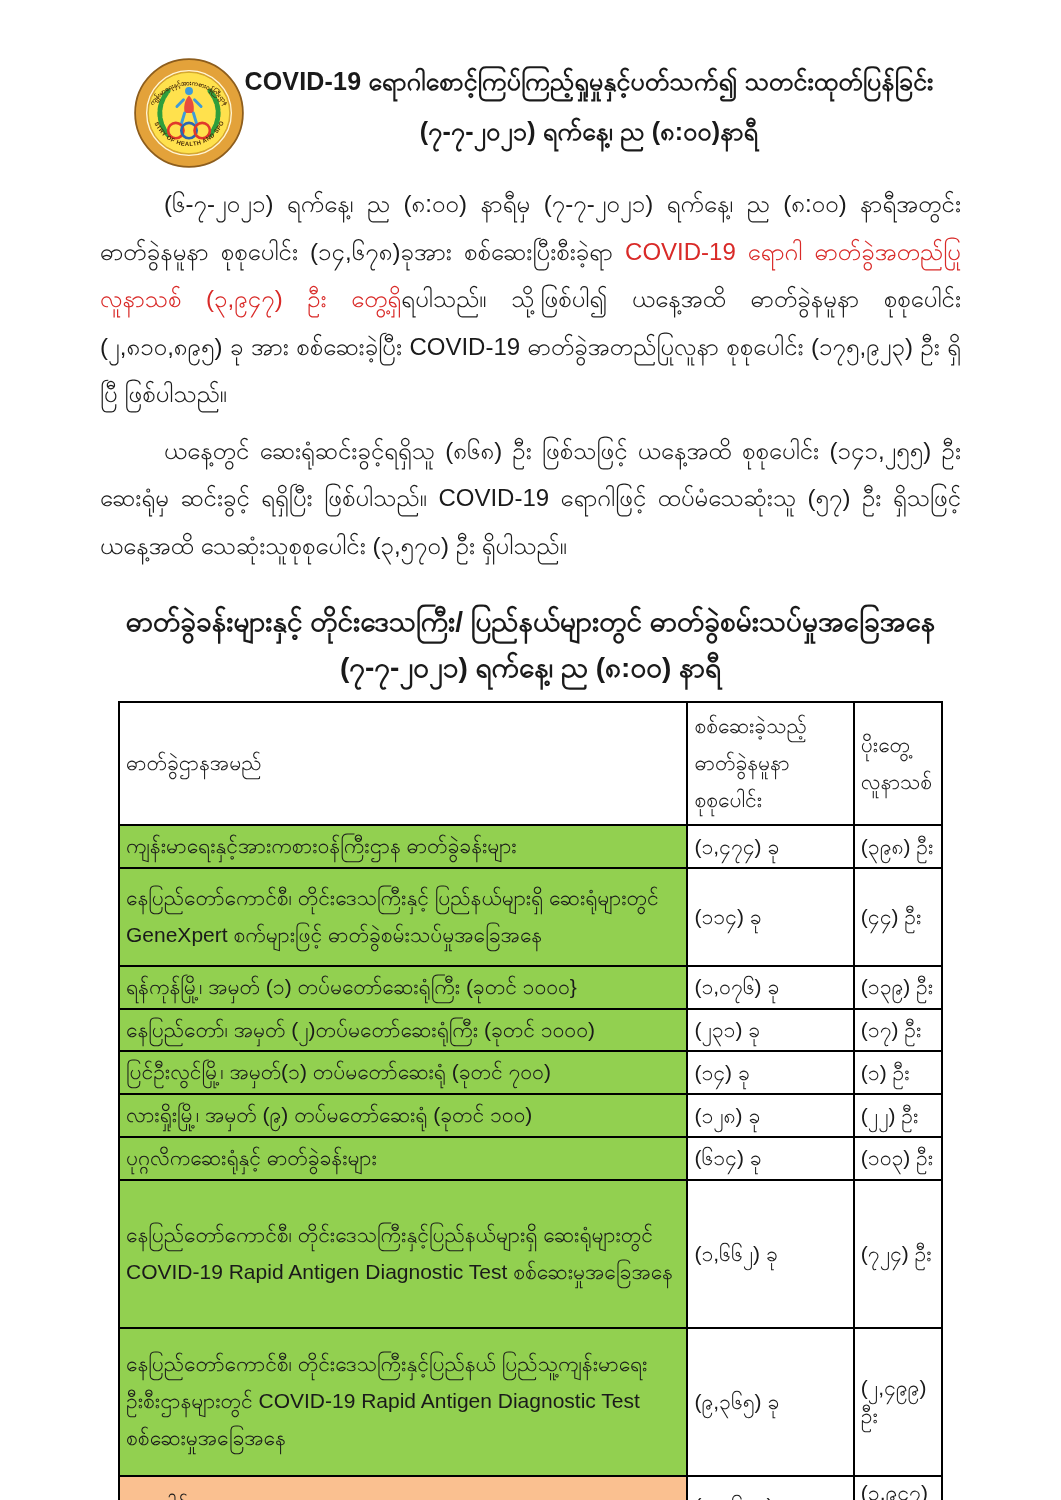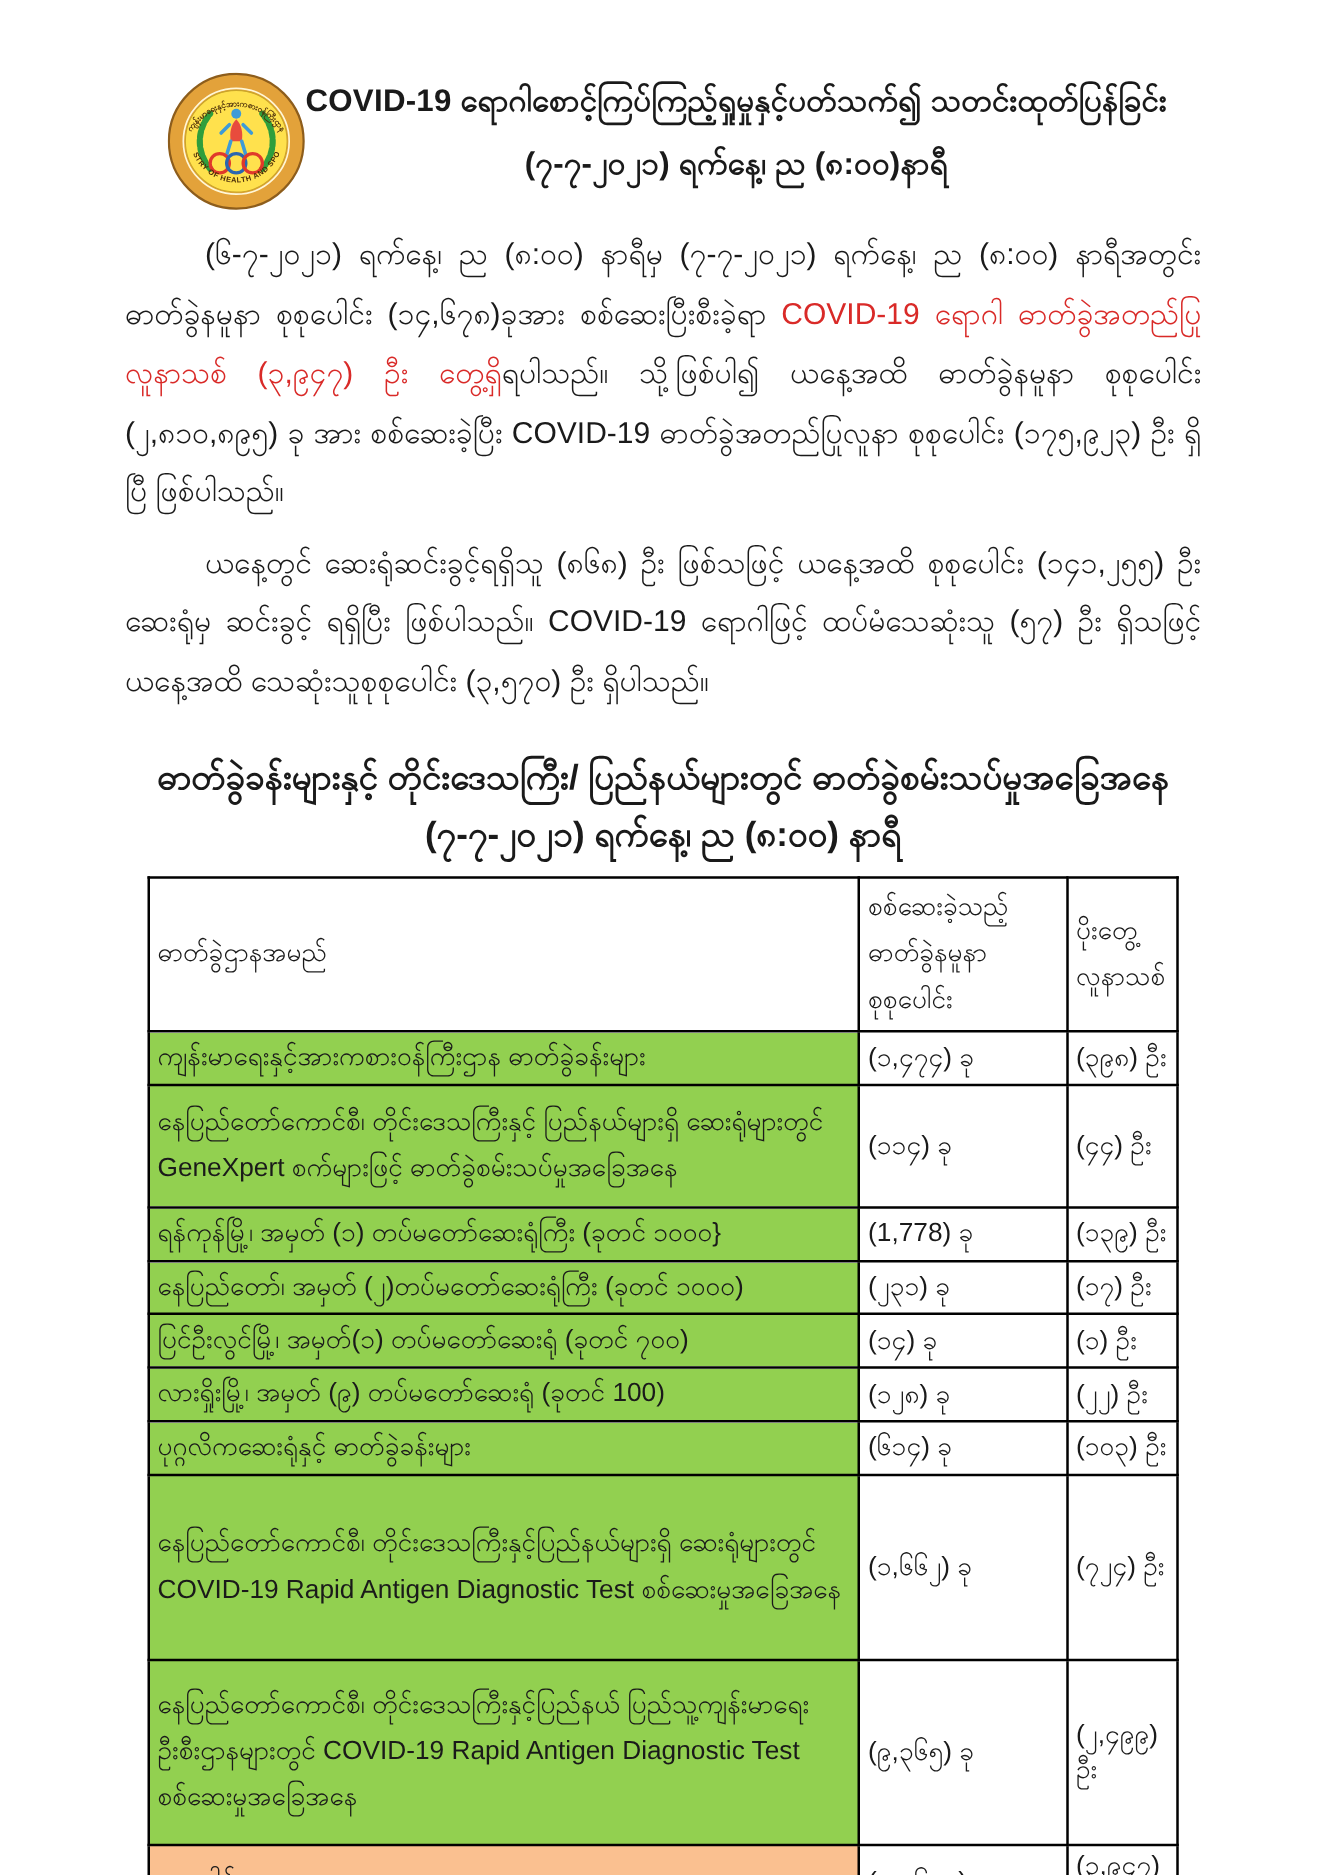--- a/index.html
+++ b/index.html
@@ -122,35 +122,35 @@
         <td class="val-cell">(၁,၄၇၄) ခု</td>
         <td class="val-cell">(၃၉၈) ဦး</td>
       </tr>
       <tr class="h-m">
         <td class="name-cell">နေပြည်တော်ကောင်စီ၊ တိုင်းဒေသကြီးနှင့် ပြည်နယ်များရှိ ဆေးရုံများတွင် GeneXpert စက်များဖြင့် ဓာတ်ခွဲစမ်းသပ်မှုအခြေအနေ</td>
         <td class="val-cell">(၁၁၄) ခု</td>
         <td class="val-cell">(၄၄) ဦး</td>
       </tr>
       <tr class="h-s">
         <td class="name-cell">ရန်ကုန်မြို့၊ အမှတ် (၁) တပ်မတော်ဆေးရုံကြီး (ခုတင် ၁၀၀၀}</td>
-        <td class="val-cell">(1,778) ခု</td>
+        <td class="val-cell">(၁,၀၇၆) ခု</td>
         <td class="val-cell">(၁၃၉) ဦး</td>
       </tr>
       <tr class="h-s">
         <td class="name-cell">နေပြည်တော်၊ အမှတ် (၂)တပ်မတော်ဆေးရုံကြီး (ခုတင် ၁၀၀၀)</td>
         <td class="val-cell">(၂၃၁) ခု</td>
         <td class="val-cell">(၁၇) ဦး</td>
       </tr>
       <tr class="h-s">
         <td class="name-cell">ပြင်ဦးလွင်မြို့၊ အမှတ်(၁) တပ်မတော်ဆေးရုံ (ခုတင် ၇၀၀)</td>
         <td class="val-cell">(၁၄) ခု</td>
         <td class="val-cell">(၁) ဦး</td>
       </tr>
       <tr class="h-s">
-        <td class="name-cell">လားရှိုးမြို့၊ အမှတ် (၉) တပ်မတော်ဆေးရုံ (ခုတင် 100)</td>
+        <td class="name-cell">လားရှိုးမြို့၊ အမှတ် (၉) တပ်မတော်ဆေးရုံ (ခုတင် ၁၀၀)</td>
         <td class="val-cell">(၁၂၈) ခု</td>
         <td class="val-cell">(၂၂) ဦး</td>
       </tr>
       <tr class="h-s">
         <td class="name-cell">ပုဂ္ဂလိကဆေးရုံနှင့် ဓာတ်ခွဲခန်းများ</td>
         <td class="val-cell">(၆၁၄) ခု</td>
         <td class="val-cell">(၁၀၃) ဦး</td>
       </tr>
       <tr class="h-l">
         <td class="name-cell">နေပြည်တော်ကောင်စီ၊ တိုင်းဒေသကြီးနှင့်ပြည်နယ်များရှိ ဆေးရုံများတွင် COVID-19 Rapid Antigen Diagnostic Test စစ်ဆေးမှုအခြေအနေ</td>

